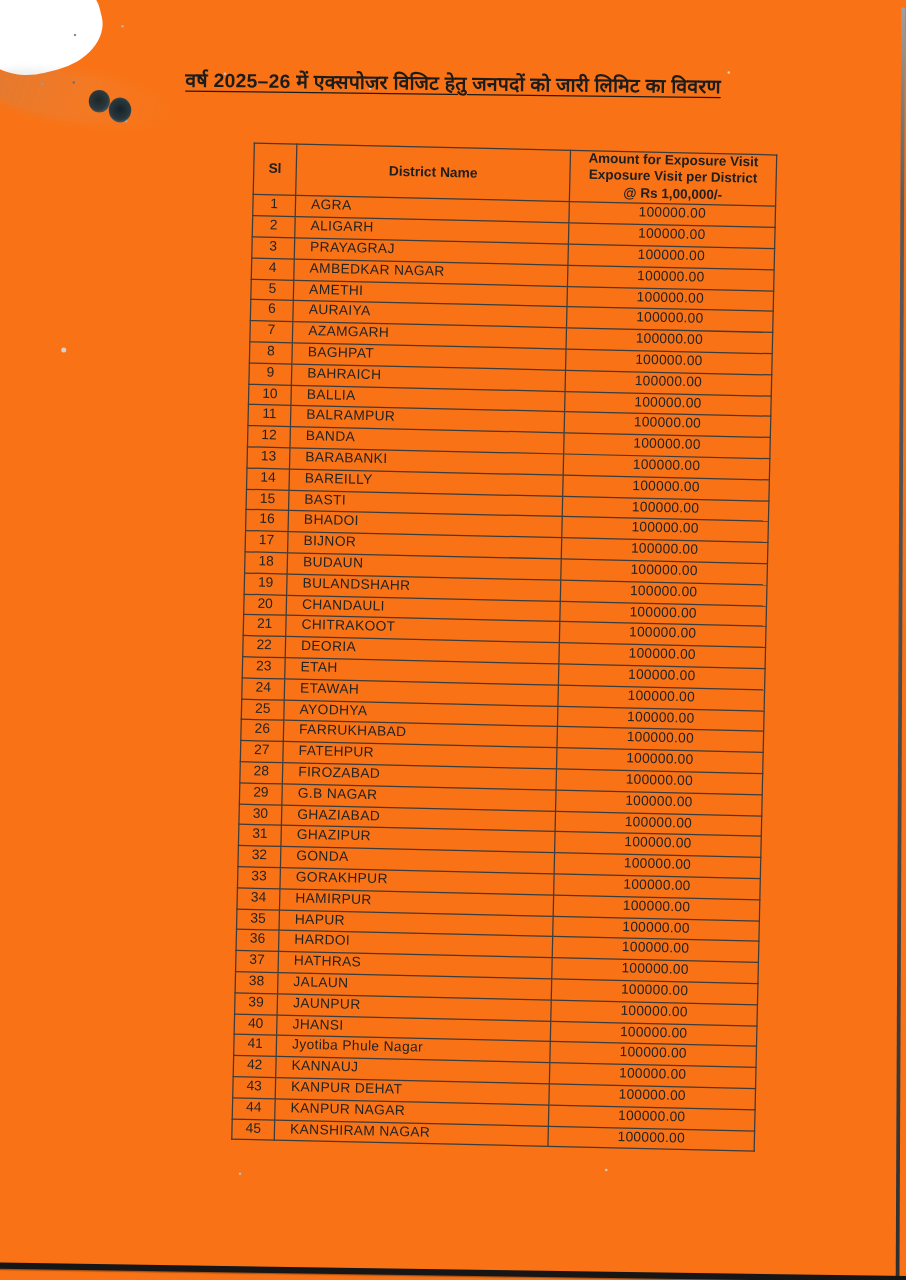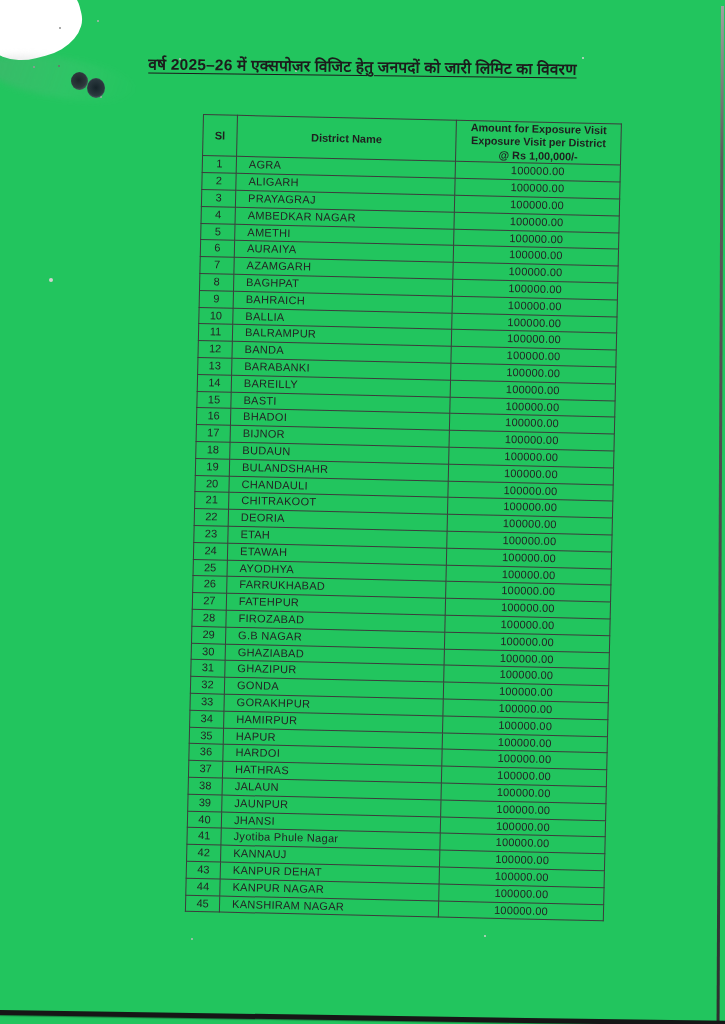--- a/index.html
+++ b/index.html
@@ -4,21 +4,21 @@
 <style>
   html, body {
     margin: 0;
     padding: 0;
     background: #ffffff;
   }
   .scan {
     position: relative;
     width: 725px;
     height: 1024px;
-    background: #22c55e;
+    background: #f97316;
     overflow: hidden;
     font-family: "Liberation Sans", sans-serif;
     color: #242424;
   }
   
   .corner-patch {
     position: absolute;
     left: -18px; top: -14px;
     width: 100px; height: 72px;
     background: #ffffff;

